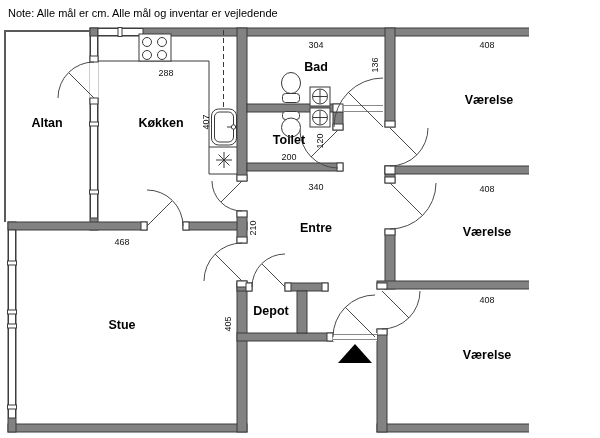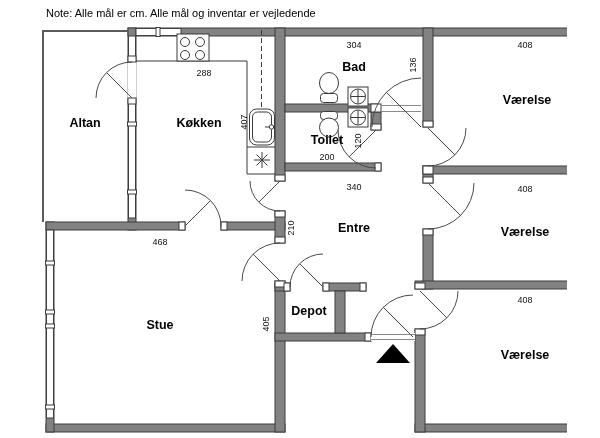--- a/index.html
+++ b/index.html
@@ -1,17 +1,17 @@
 <!DOCTYPE html>
 <html><head>
 <meta charset="utf-8">
 <style>
   html,body{margin:0;padding:0;background:#fff;}
   .plan-wrap{position:relative;width:529px;height:438px;background:#fff;overflow:hidden;
-    font-family:"Liberation Sans", sans-serif;margin-left:38px;}
+    font-family:"Liberation Sans", sans-serif;}
   svg{position:absolute;left:0;top:0;}
   .wall{fill:#828282;stroke:#3d3d3d;stroke-width:1;}
   .thinwall{fill:none;stroke:#5a5a5a;stroke-width:2;}
   .win{fill:#ffffff;stroke:#3d3d3d;stroke-width:1;}
   .jamb{fill:#ffffff;stroke:#3d3d3d;stroke-width:1;}
   .door{fill:none;stroke:#4a4a4a;stroke-width:1;}
   .fix{fill:#ffffff;stroke:#3a3a3a;stroke-width:1;}
   .ln{fill:none;stroke:#3a3a3a;stroke-width:1;}
   .soft{fill:none;stroke:#8a8a8a;stroke-width:1;}
   .room-label{font-size:12.5px;font-weight:bold;fill:#000;text-anchor:middle;}

